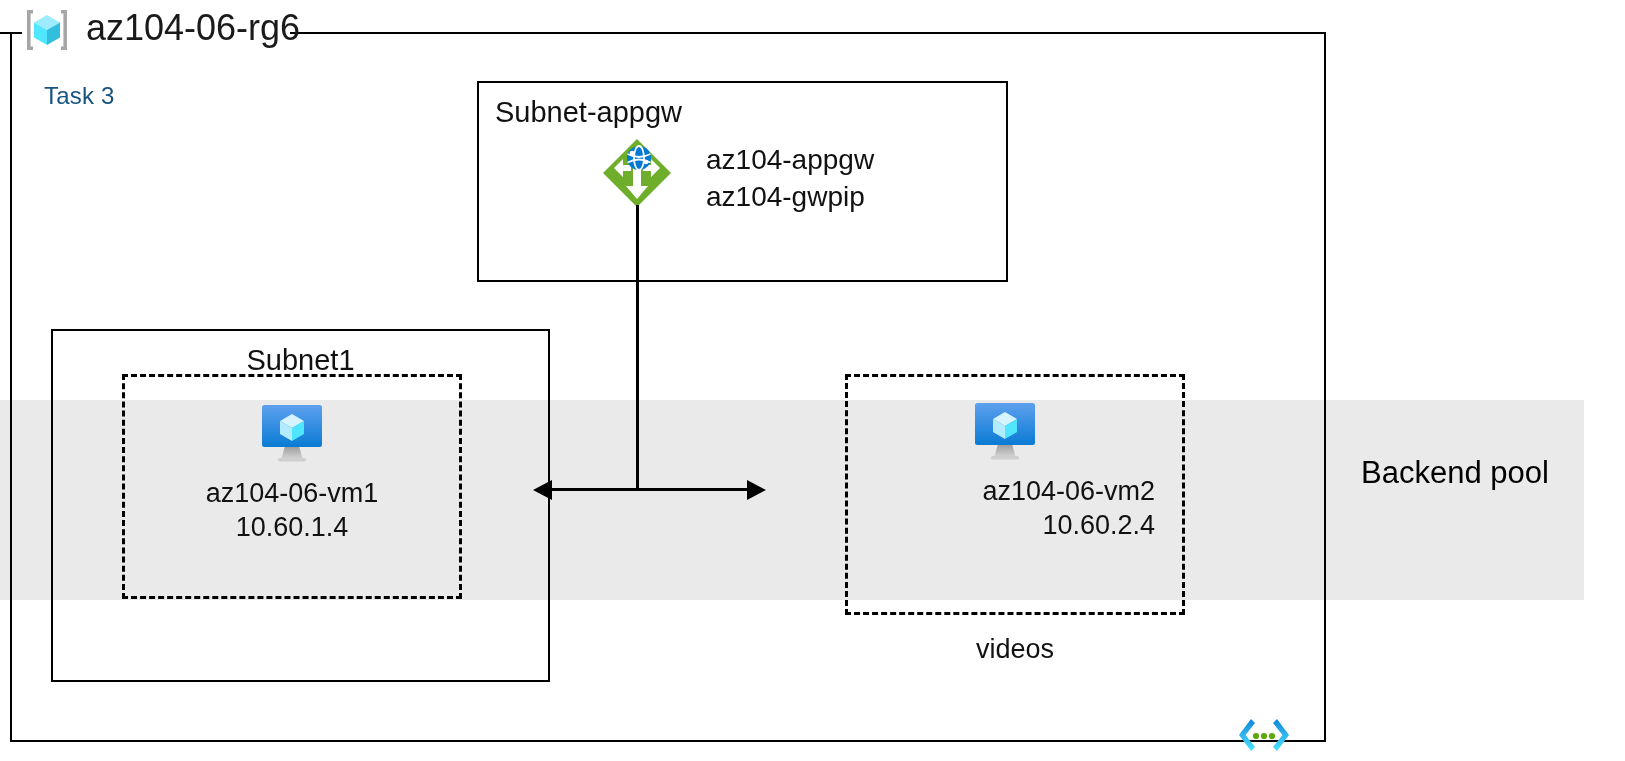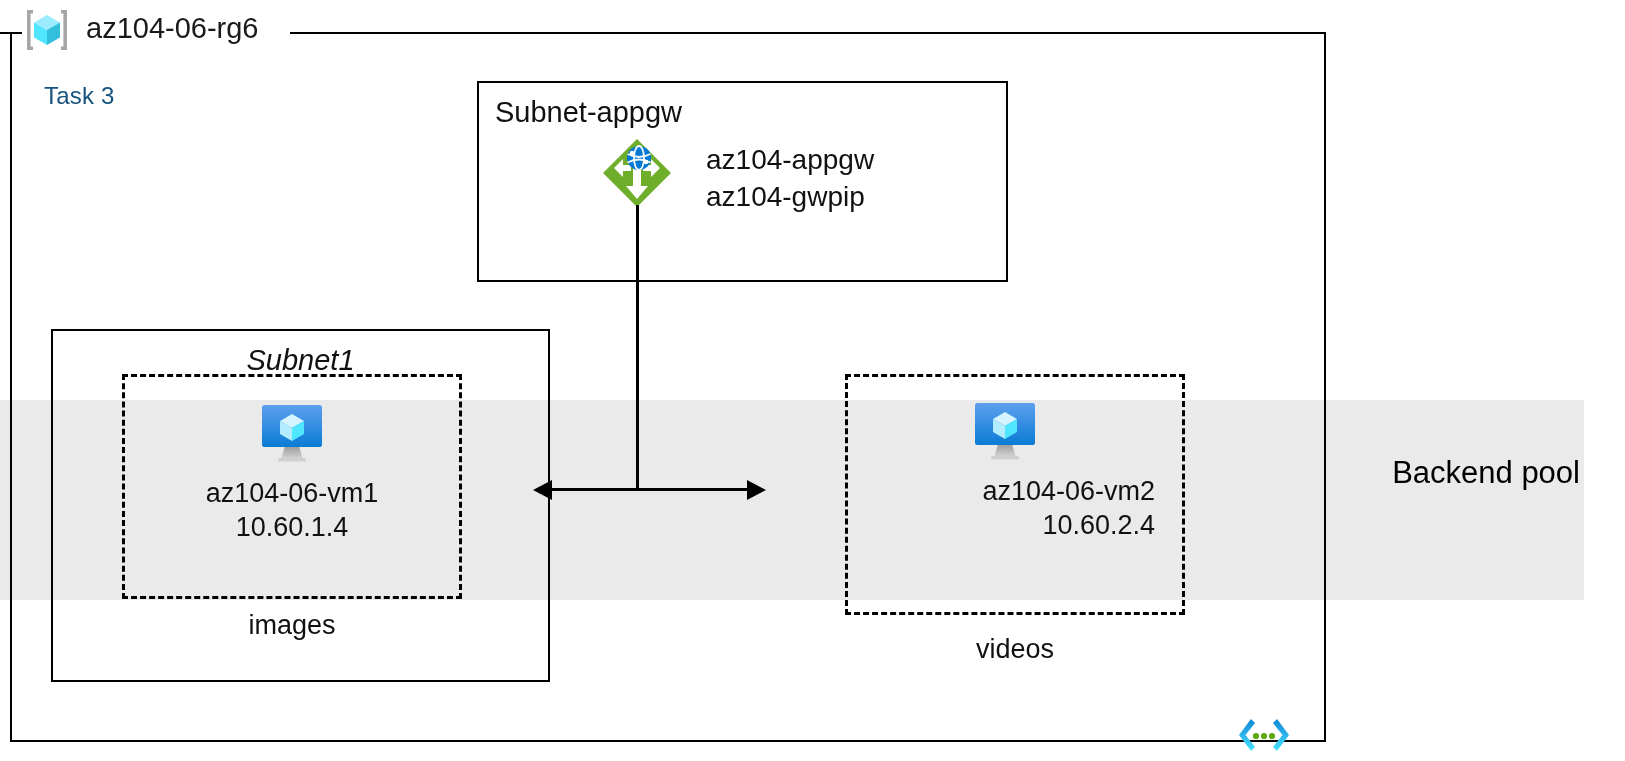--- a/index.html
+++ b/index.html
@@ -29,21 +29,21 @@
     width: 1584px;
     height: 200px;
     background: #EAEAEA;
   }
   .backend-band-label {
     left: 1330px;
     top: 455px;
     width: 250px;
     font-size: 31px;
     color: #000;
-    text-align: right;
+    text-align: center;
     line-height: 36px;
     white-space: nowrap;
   }
 
   
   .rg-border-right {
     left: 1324px;
     top: 32px;
     width: 2px;
     height: 710px;
@@ -81,21 +81,21 @@
   
   .rg-icon {
     left: 22px;
     top: 6px;
     width: 50px;
     height: 48px;
   }
   .rg-title {
     left: 86px;
     top: 8px;
-    font-size: 29px;
+    font-size: 36px;
     line-height: 40px;
     color: #1a1a1a;
     white-space: nowrap;
   }
 
   
   .task-label {
     left: 44px;
     top: 82px;
     font-size: 24px;
@@ -117,21 +117,21 @@
 
   .box-title {
     position: absolute;
     top: 10px;
     font-size: 29px;
     line-height: 38px;
     color: #111;
     white-space: nowrap;
   }
   .box-title-left  { left: 16px; }
-  .box-title-center{ left: 0; right: 0; text-align: center; font-style: italic; }
+  .box-title-center{ left: 0; right: 0; text-align: center; }
 
   
   .dashed-box {
     border: 3px dashed #000;
     box-sizing: border-box;
     background: transparent;
   }
   .dash-1 { left: 122px; top: 374px; width: 340px; height: 225px; }
   .dash-2 { left: 845px; top: 374px; width: 340px; height: 241px; }
 
@@ -307,21 +307,20 @@
       <path d="M26 21 L38 28 L38 41 L26 34 Z" fill="#B3ECFF"></path>
 
       <path d="M50 21 L50 34 L38 41 L38 28 Z" fill="#50E6FF"></path>
     </svg>
     <div class="vm-text-wrap">
       <div class="vm-name">az104-06-vm1</div>
       <div class="vm-ip">10.60.1.4</div>
     </div>
   </div>
 
-  <div class="abs store-caption cap-1">images</div>
 
   <div class="abs dashed-box dash-2"></div>
 
   <div class="abs vm-block vm-2">
     <svg class="vm-icon" viewBox="0 0 76 66">
       <defs>
         <linearGradient id="scr2" x1="0" y1="0" x2="0" y2="1">
           <stop offset="0%" stop-color="#5EA0EE"></stop>
           <stop offset="100%" stop-color="#0A7BD4"></stop>
         </linearGradient>

